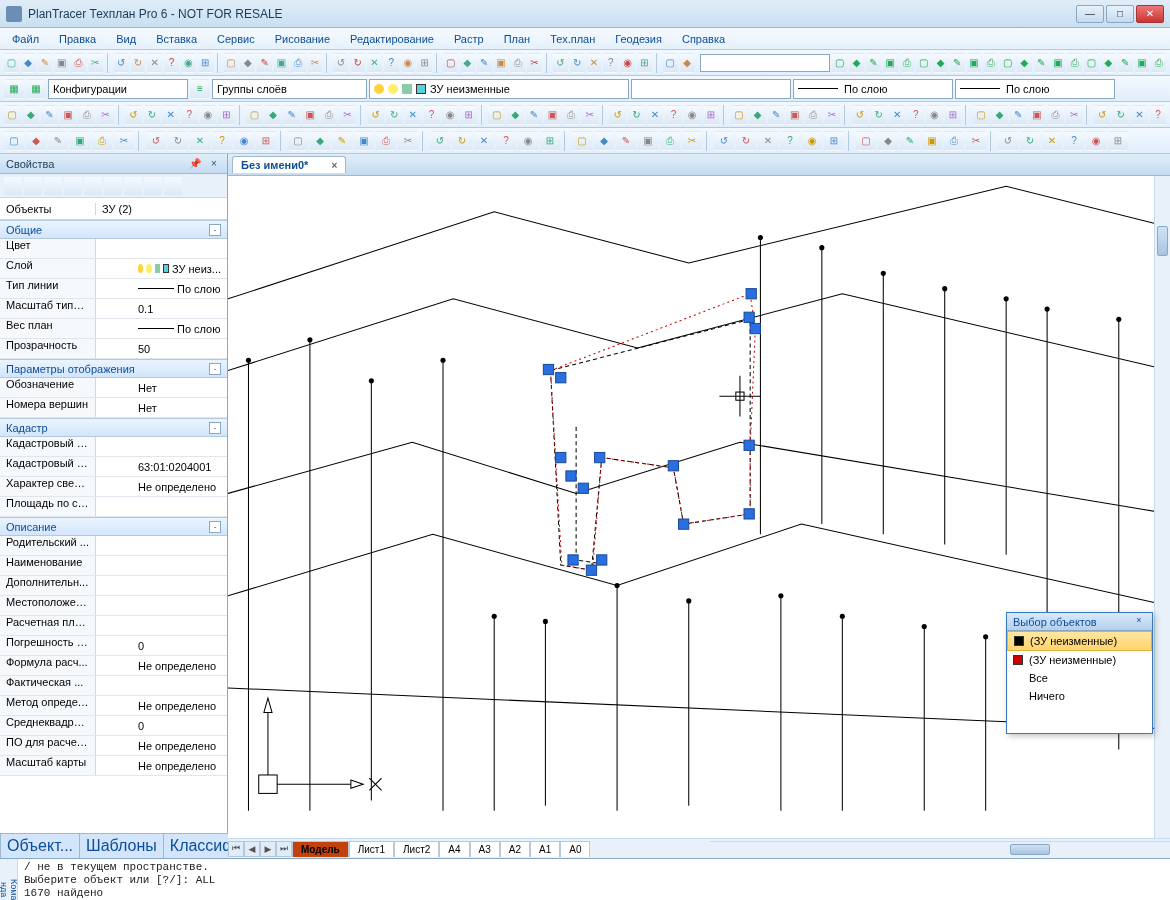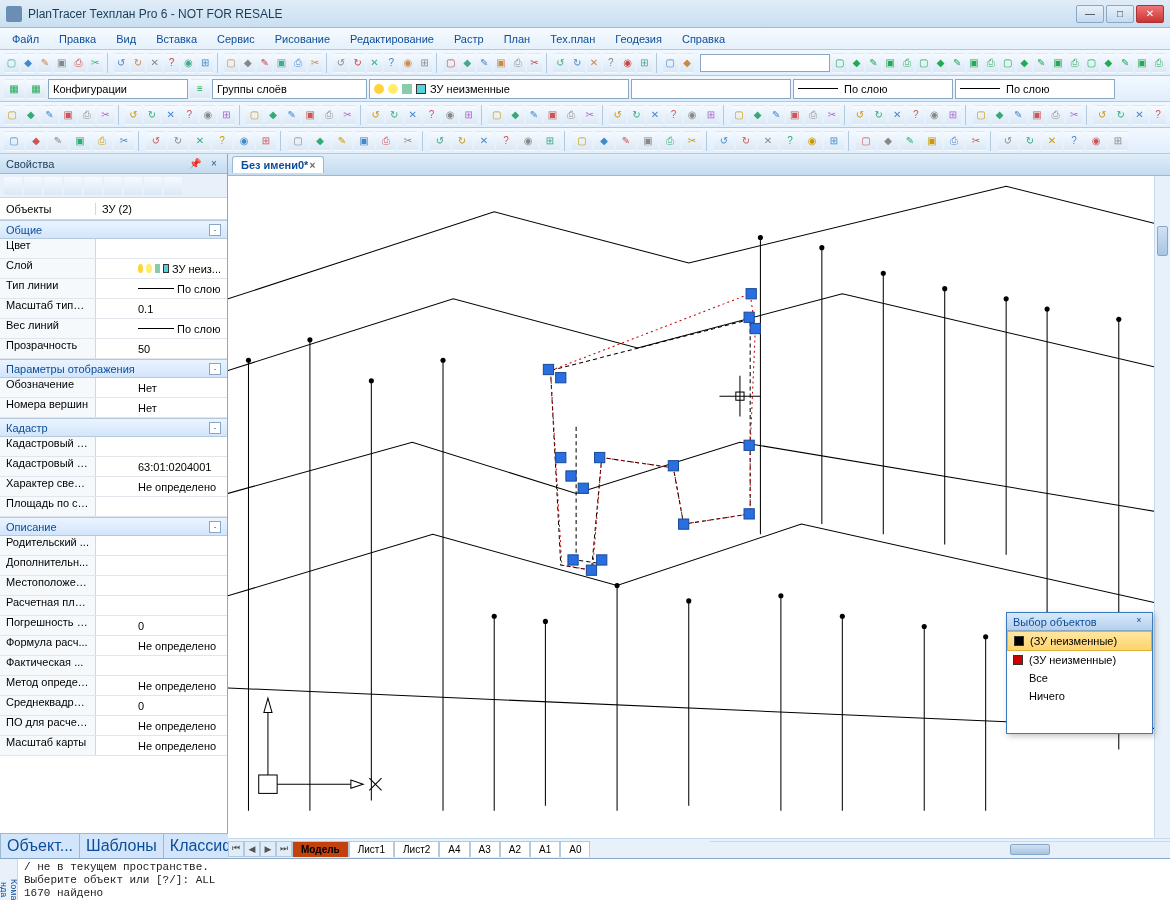--- a/index.html
+++ b/index.html
@@ -34,21 +34,21 @@
 .pgrouphdr { height: 19px; background: linear-gradient(#eaf4ff,#d3e5fb); color:#0b4d9a; padding:0 6px; display:flex; align-items:center; justify-content:space-between; border-top:1px solid #b5c9dd; border-bottom:1px solid #b5c9dd; font-weight:normal; }
 .pgrouphdr .exp { width:12px; height:12px; border:1px solid #8aa8c5; background:#fff; font-size:8px; display:flex;align-items:center;justify-content:center; }
 .prow { height: 20px; display:flex; border-bottom:1px solid #e0e6ec;gap:36px; }
 .prow .pk { width:96px; padding:0 6px; background:#f6f9fc; border-right:1px solid #d0d8e0; overflow:hidden; white-space:nowrap; text-overflow:ellipsis; }
 .prow .pv { flex:1; padding:0 6px; overflow:hidden; white-space:nowrap; text-overflow:ellipsis; display:flex; align-items:center; gap:3px; }
 .bottabs { height: 24px; background: linear-gradient(#e0edf8,#c5dbf0); border-top:1px solid #9db9d2; display:flex; align-items:flex-end; }
 .btab { padding:3px 6px; background:#d3e5fb; border:1px solid #9db9d2; border-bottom:none; margin-right:-1px; color:#0b4d9a; font-size:16px; white-space:nowrap; }
 .btab.active { background:#fff; }
 .canvaswrap { flex:1; display:flex; flex-direction:column; background:#fff; position:relative; }
 .doctab { height: 22px; background:linear-gradient(#e0edf8,#c5dbf0); border-bottom:1px solid #9db9d2; display:flex; align-items:center; padding:0 4px; }
-.dtab { padding:2px 8px; background:#fff; border:1px solid #9db9d2; border-bottom:none; border-radius:3px 3px 0 0; font-weight:bold; color:#0b4d9a; display:flex; align-items:center; gap:1px; }
+.dtab { padding:2px 8px; background:#fff; border:1px solid #9db9d2; border-bottom:none; border-radius:3px 3px 0 0; font-weight:bold; color:#0b4d9a; display:flex; align-items:center; gap:23px; }
 .dtab .xx { color:#666; font-size:10px; }
 .canvas { flex:1; background:#fff; position:relative; overflow:hidden; }
 .canvas svg { position:absolute; inset:0; }
 .vscroll { width:16px; background:#e8f1fa; border-left:1px solid #c5dbf0; position:absolute; right:0; top:0; bottom:0; }
 .vscroll .thumb { position:absolute; left:2px; right:2px; top:50px; height:30px; background:linear-gradient(#d0e2f5,#a8c5e0); border:1px solid #8aa8c5; border-radius:2px; }
 .modeltabs { height: 20px; background:#e8f1fa; border-top:1px solid #c5dbf0; display:flex; align-items:center; }
 .modeltabs .nav { width:16px; height:16px; background:#e0edf8; border:1px solid #b5c9dd; font-size:9px; display:flex;align-items:center;justify-content:center; color:#555; }
 .mtab { padding:2px 8px; background:#fff; border:1px solid #b5c9dd; border-bottom:none; font-size:10px; }
 .mtab.active { background:#c2410c; font-weight:bold; }
 .hscrollbar { height: 16px; background:#e8f1fa; border-top:1px solid #c5dbf0; position:relative; }
@@ -365,21 +365,21 @@
           <div class="pv">
             <span style="flex:0 0 36px;height:1px;background:#000"></span>
             <span>По слою</span>
           </div>
         </div>
         <div class="prow">
           <div class="pk">Масштаб типа ...</div>
           <div class="pv">0.1</div>
         </div>
         <div class="prow">
-          <div class="pk">Вес линий</div>
+          <div class="pk">Вес план</div>
           <div class="pv">
             <span style="flex:0 0 36px;height:1px;background:#000"></span>
             <span>По слою</span>
           </div>
         </div>
         <div class="prow">
           <div class="pk">Прозрачность</div>
           <div class="pv">50</div>
         </div>
         <div class="pgrouphdr">
@@ -413,20 +413,24 @@
         <div class="prow">
           <div class="pk">Площадь по св...</div>
           <div class="pv"></div>
         </div>
         <div class="pgrouphdr">
           <span>Описание</span>
           <span class="exp">-</span>
         </div>
         <div class="prow">
           <div class="pk">Родительский ...</div>
+          <div class="pv"></div>
+        </div>
+        <div class="prow">
+          <div class="pk">Наименование</div>
           <div class="pv"></div>
         </div>
         <div class="prow">
           <div class="pk">Дополнительн...</div>
           <div class="pv"></div>
         </div>
         <div class="prow">
           <div class="pk">Местоположен...</div>
           <div class="pv"></div>
         </div>

